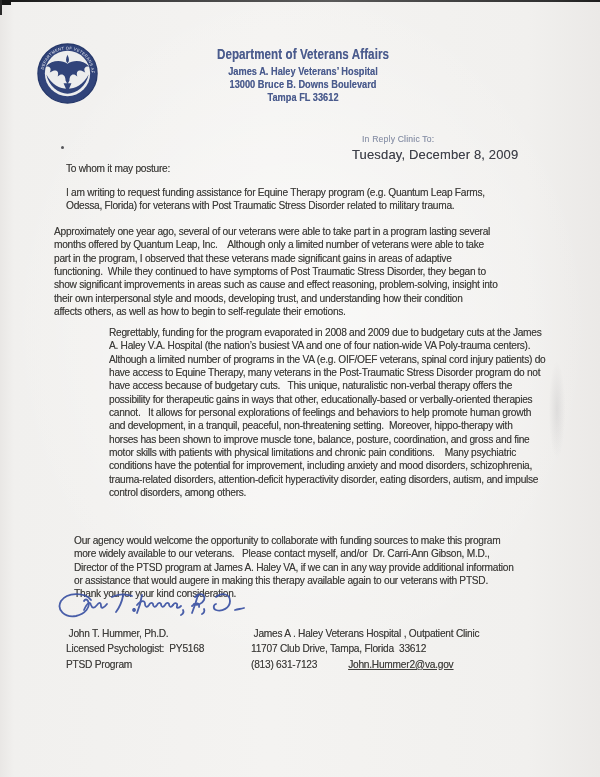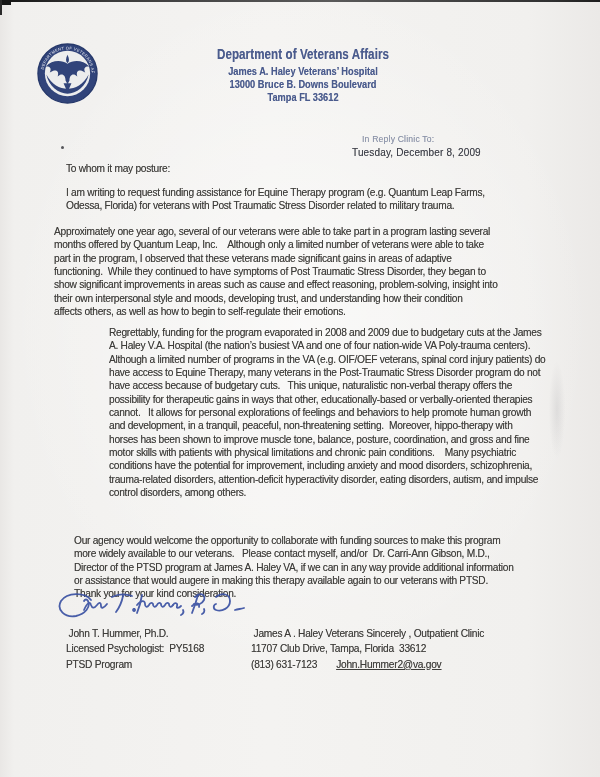--- a/index.html
+++ b/index.html
@@ -24,39 +24,39 @@
     color:#4a5b8d;transform:scaleX(0.84);transform-origin:50% 0;
     text-shadow:0 0 0.6px rgba(74,91,141,0.55);}
   .lh-title{font-size:13.8px;font-weight:bold;letter-spacing:0.1px;margin-bottom:3px;}
   .lh-sub{font-size:11px;font-weight:bold;line-height:12.8px;}
 
   .stray-dot{position:absolute;left:61px;top:146px;width:3px;height:3px;border-radius:50%;
     background:#55565a;}
 
   .reply-label{position:absolute;left:362px;top:134px;font-size:8.6px;color:#8a92a8;
     letter-spacing:0.2px;text-shadow:0 0 0.5px rgba(138,146,168,0.6);}
-  .date{position:absolute;left:352px;top:147px;font-size:10px;color:#3e4049;
+  .date{position:absolute;left:352px;top:147px;font-size:13px;color:#3e4049;
     letter-spacing:0.15px;text-shadow:0 0 0.55px rgba(62,64,73,0.5);}
 
   .bodytext{color:#3e3d3a;font-size:10.2px;letter-spacing:-0.28px;line-height:13.35px;
     white-space:pre-wrap;text-shadow:0 0 0.55px rgba(62,61,58,0.55);}
   .salutation{position:absolute;left:66px;top:162px;width:300px;}
   .p1{position:absolute;left:66px;top:186px;width:526px;}
   .p2{position:absolute;left:54px;top:225px;width:526px;}
   .p3{position:absolute;left:66px;top:326px;width:526px;margin-left:43px;}
   .p4{position:absolute;left:74px;top:506px;width:526px;margin-top:28px;}
   .sincerely{position:absolute;left:66px;top:579px;width:200px;}
 
   .signature{position:absolute;left:54px;top:588px;}
 
   .footer-left{position:absolute;left:66px;top:626px;width:210px;}
   .footer-right{position:absolute;left:251px;top:626px;width:300px;}
   .footer-line{color:#3e3d3a;font-size:10.2px;letter-spacing:-0.25px;line-height:15.3px;
     white-space:pre;text-shadow:0 0 0.55px rgba(62,61,58,0.55);}
-  .email{text-decoration:underline;margin-left:19px;}
+  .email{text-decoration:underline;margin-left:31px;}
 </style>
 </head>
 <body>
 
 <div class="page">
 
   <div class="scan-top-edge"></div>
   <div class="scan-corner"></div>
   <div class="scan-left-edge"></div>
   <div class="scan-smudge"></div>
@@ -144,18 +144,18 @@
     </g>
   </svg>
 
   <div class="footer-left">
     <div class="footer-line"> John T. Hummer, Ph.D.</div>
     <div class="footer-line">Licensed Psychologist:  PY5168</div>
     <div class="footer-line">PTSD Program</div>
   </div>
 
   <div class="footer-right">
-    <div class="footer-line"> James A . Haley Veterans Sincerely , Outpatient Clinic</div>
+    <div class="footer-line"> James A . Haley Veterans Hospital , Outpatient Clinic</div>
     <div class="footer-line">11707 Club Drive, Tampa, Florida  33612</div>
     <div class="footer-line"><span>(813) 631-7123</span><span class="email">John.Hummer2@va.gov</span></div>
   </div>
 
 </div>
 
 </body></html>

